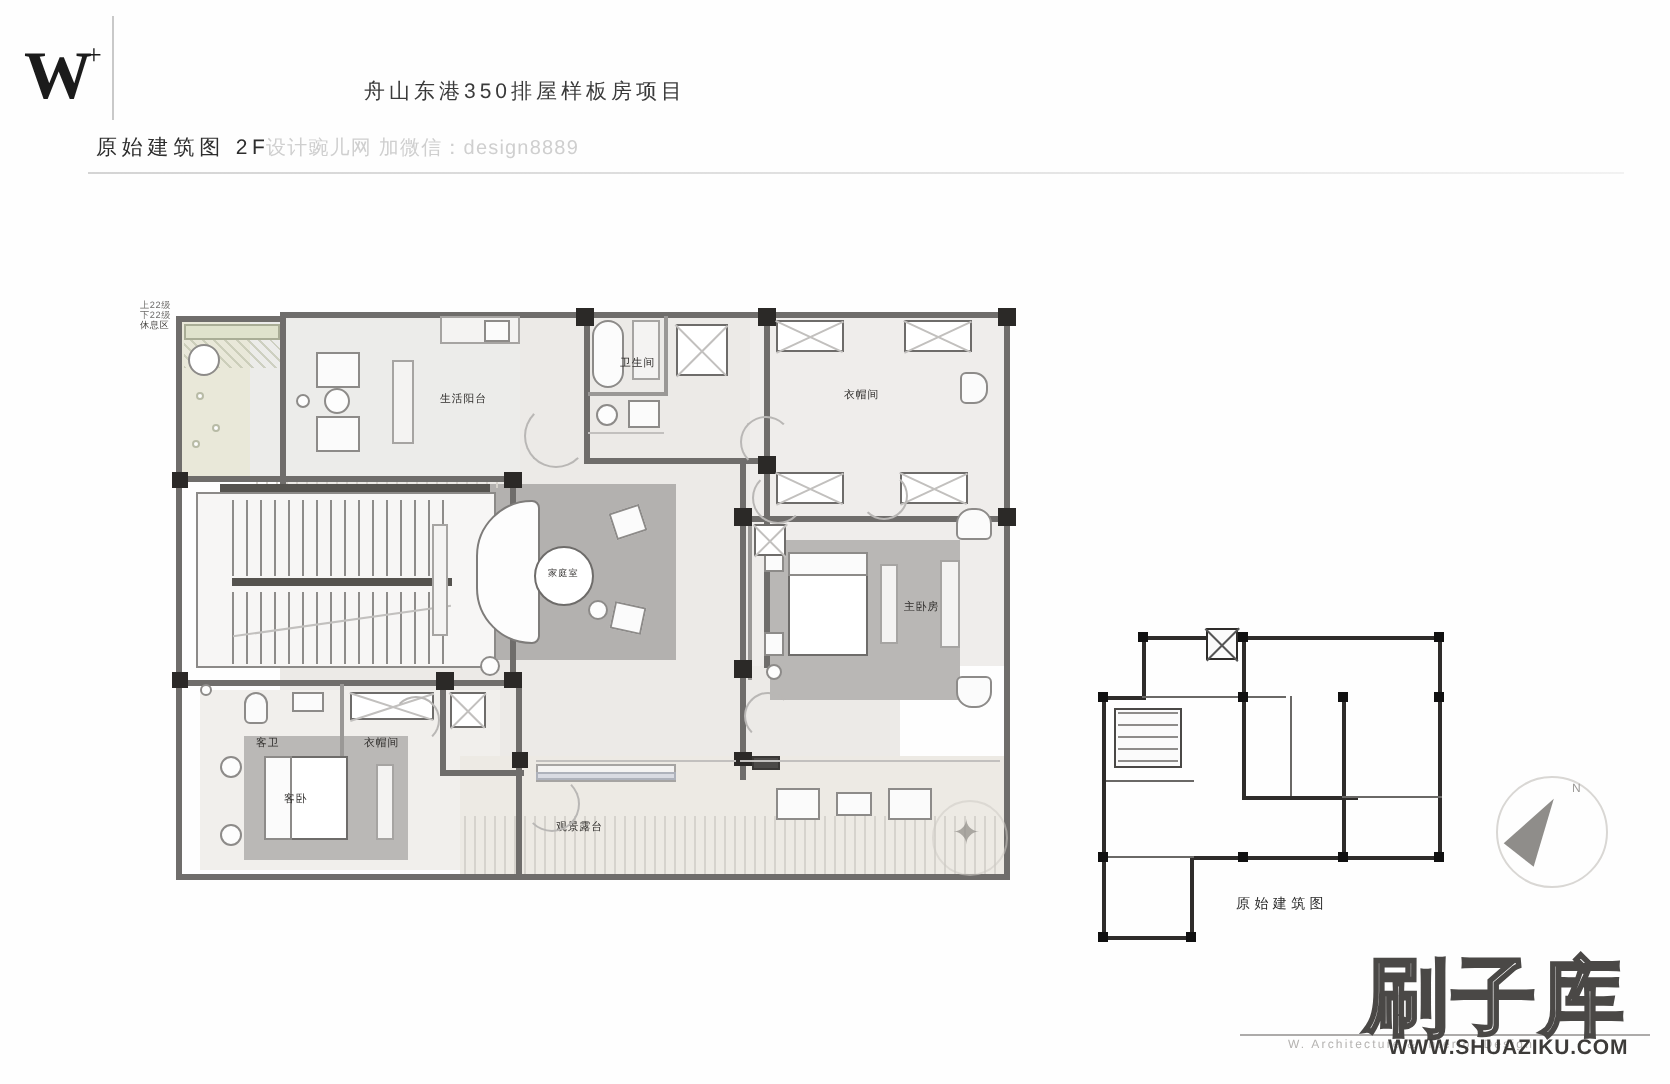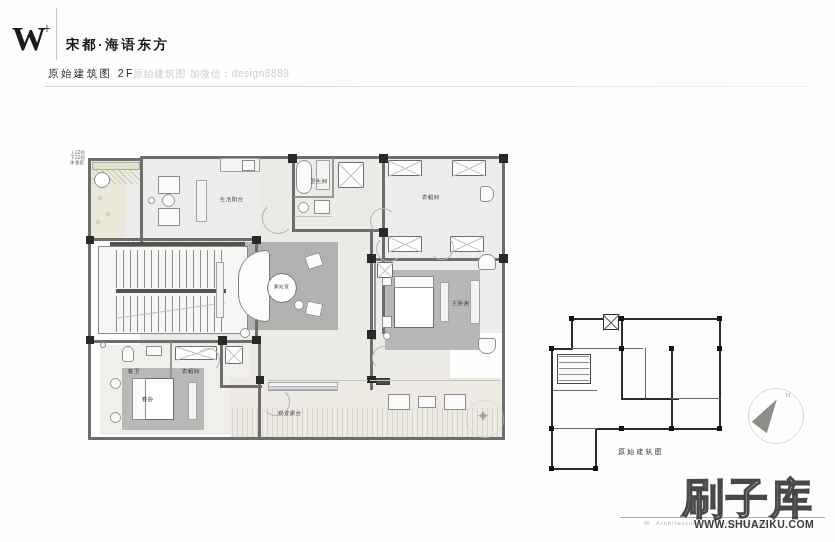--- a/index.html
+++ b/index.html
@@ -213,23 +213,23 @@
 </style>
 </head>
 <body>
 
 <div id="page">
 
   <div class="header">
     <div class="logo-w">W</div>
     <div class="logo-plus">+</div>
     <div class="header-divider"></div>
-    <div class="title-main">宋都·海语东方</div>
+    <div class="title-sub">舟山东港350排屋样板房项目</div>
     <div class="title-plan">原始建筑图 2F</div>
-    <div class="watermark-head">原始建筑图 加微信：design8889</div>
+    <div class="watermark-head">设计豌儿网 加微信：design8889</div>
     <div class="header-rule"></div>
   </div>
 
   <div class="plan">
 
     <div class="pl slab-main"></div>
     <div class="pl slab-right"></div>
     <div class="pl slab-low"></div>
     <div class="pl terrace"></div>
     <div class="pl balcony-grn"></div>

